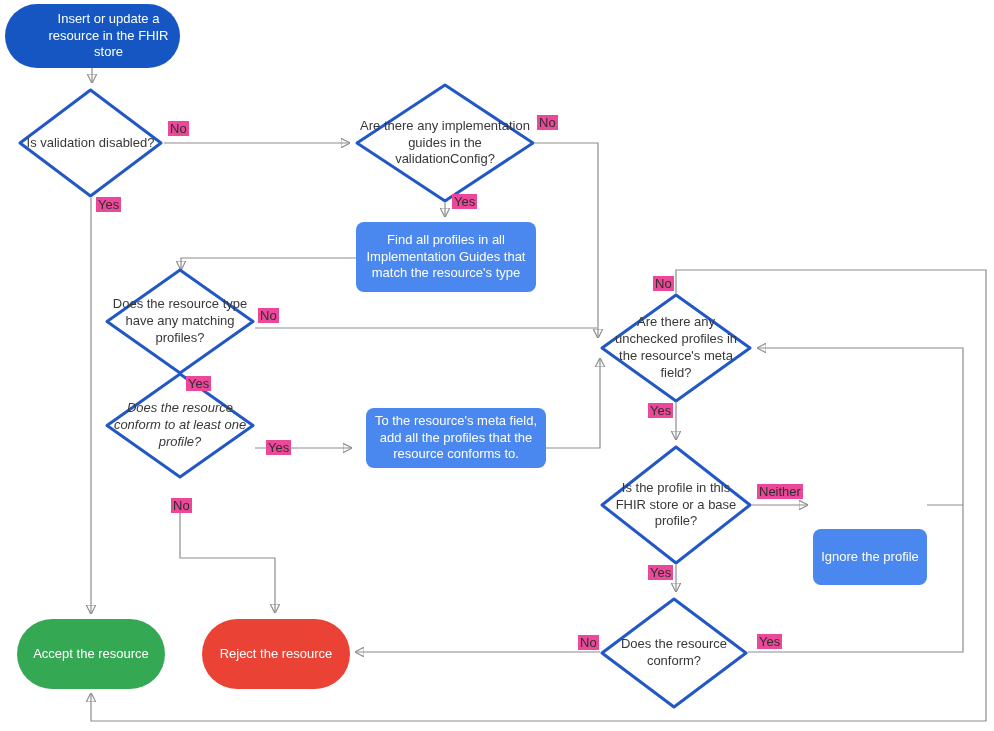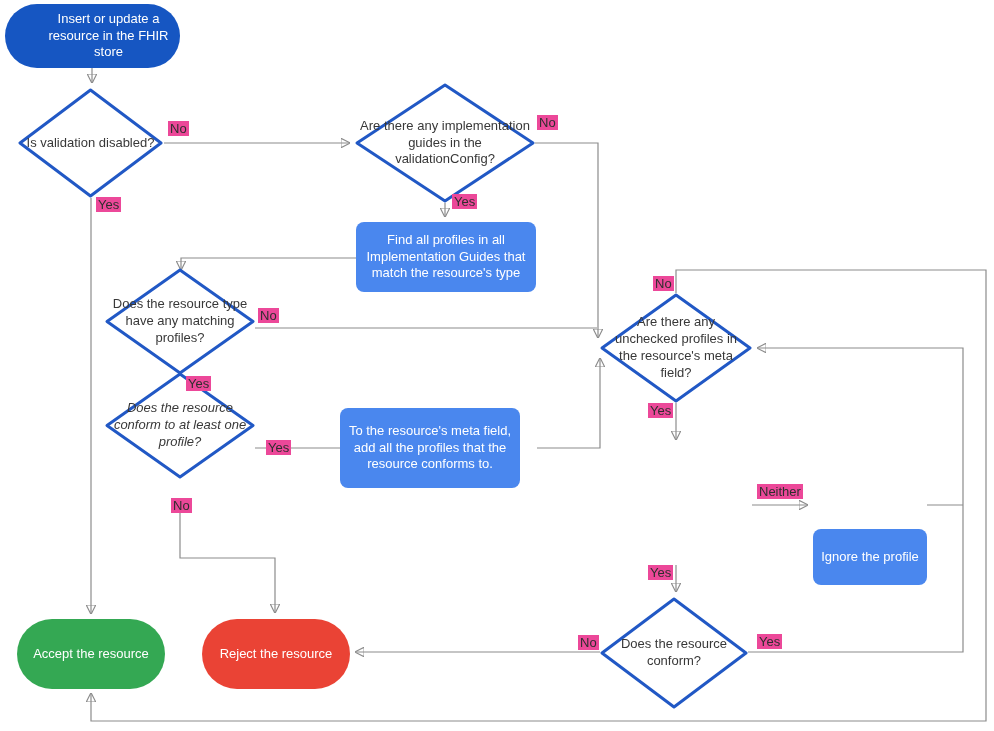--- a/index.html
+++ b/index.html
@@ -96,31 +96,37 @@
     <div class="node-label" style="width:142px;">Does the resource type have any matching profiles?</div>
   </div>
 
   <div class="node diamond" style="left:105px;top:372px;width:150px;height:107px;font-style:italic;">
     <svg width="150" height="107" aria-hidden="true">
         <polygon points="75,2 148,53.5 75,105 2,53.5"></polygon>
       </svg>
     <div class="node-label" style="width:142px;">Does the resource conform to at least one profile?</div>
   </div>
 
-  <div class="node process" style="left:340px;top:408px;width:180px;height:80px;">
+  <div class="node process" style="left:366px;top:408px;width:180px;height:60px;">
     <div class="node-label" style="width:170px;">To the resource's meta field, add all the profiles that the resource conforms to.</div>
   </div>
 
   <div class="node diamond" style="left:600px;top:293px;width:152px;height:110px;">
     <svg width="152" height="110" aria-hidden="true">
         <polygon points="76,2 150,55 76,108 2,55"></polygon>
       </svg>
     <div class="node-label" style="width:128px;">Are there any unchecked profiles in the resource's meta field?</div>
   </div>
 
+  <div class="node diamond" style="left:600px;top:445px;width:152px;height:120px;">
+    <svg width="152" height="120" aria-hidden="true">
+        <polygon points="76,2 150,60 76,118 2,60"></polygon>
+      </svg>
+    <div class="node-label" style="width:138px;">Is the profile in this FHIR store or a base profile?</div>
+  </div>
 
   <div class="node process" style="left:813px;top:481px;width:114px;height:56px;margin-top:48px;">
     <div class="node-label" style="width:108px;">Ignore the profile</div>
   </div>
 
   <div class="node diamond" style="left:600px;top:597px;width:148px;height:112px;">
     <svg width="148" height="112" aria-hidden="true">
         <polygon points="74,2 146,56 74,110 2,56"></polygon>
       </svg>
     <div class="node-label" style="width:120px;">Does the resource conform?</div>

